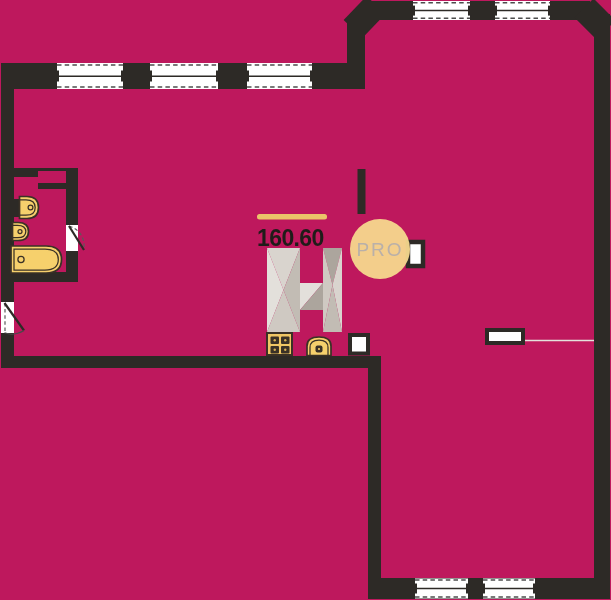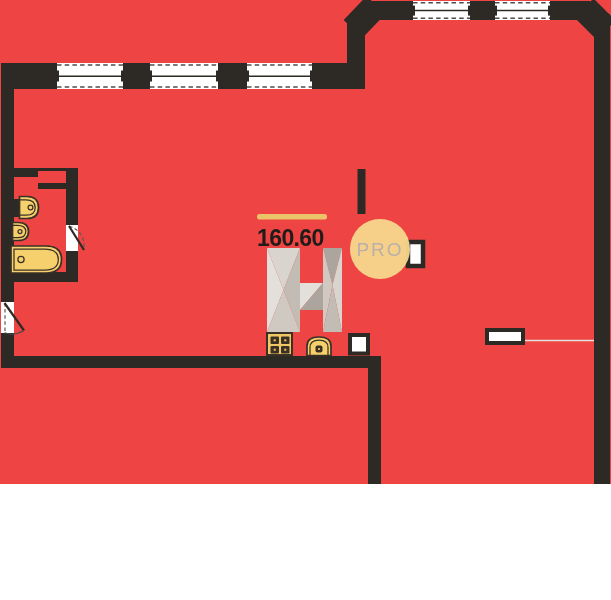--- a/index.html
+++ b/index.html
@@ -1,17 +1,17 @@
 <!DOCTYPE html>
 <html style="--wall: #2d2a26; --window-dash: #4d4d4d; --fixture-fill: #f6d06c; --fixture-fill-deep: #f0c765; --fixture-stroke: #3a3126; --accent-gold: #ebc469; --area-text: #1f1c19; --badge-circle: #f6d88d; --badge-text: #b9b0a9; --logo-shade-1: #e3e0db; --logo-shade-2: #d9d4ce; --logo-shade-3: #cfc9c2; --logo-shade-4: #c2bcb4; --logo-shade-5: #aca59d; --faint-line: #e4e1dc;"><head>
 <meta charset="utf-8">
 <style>
   html,body{margin:0;padding:0;background:#ffffff;}
   body{font-family:"Liberation Sans", sans-serif;}
-  .stage{position:relative;width:611px;height:484px;background:#ef4444;overflow:hidden;}
+  .stage{position:relative;width:611px;height:600px;background:#be185d;overflow:hidden;}
   svg{display:block;}
 
   .wall{fill:var(--wall);}
   .wallstroke{stroke:var(--wall);fill:none;}
   .win-gap{fill:#ffffff;}
   .win-dash{stroke:var(--window-dash);stroke-width:1.6;stroke-dasharray:4.5 3.2;fill:none;}
   .win-mid{stroke:var(--wall);stroke-width:1.5;fill:none;}
   .tick{fill:var(--wall);}
 
   .door-gap{fill:#ffffff;}

